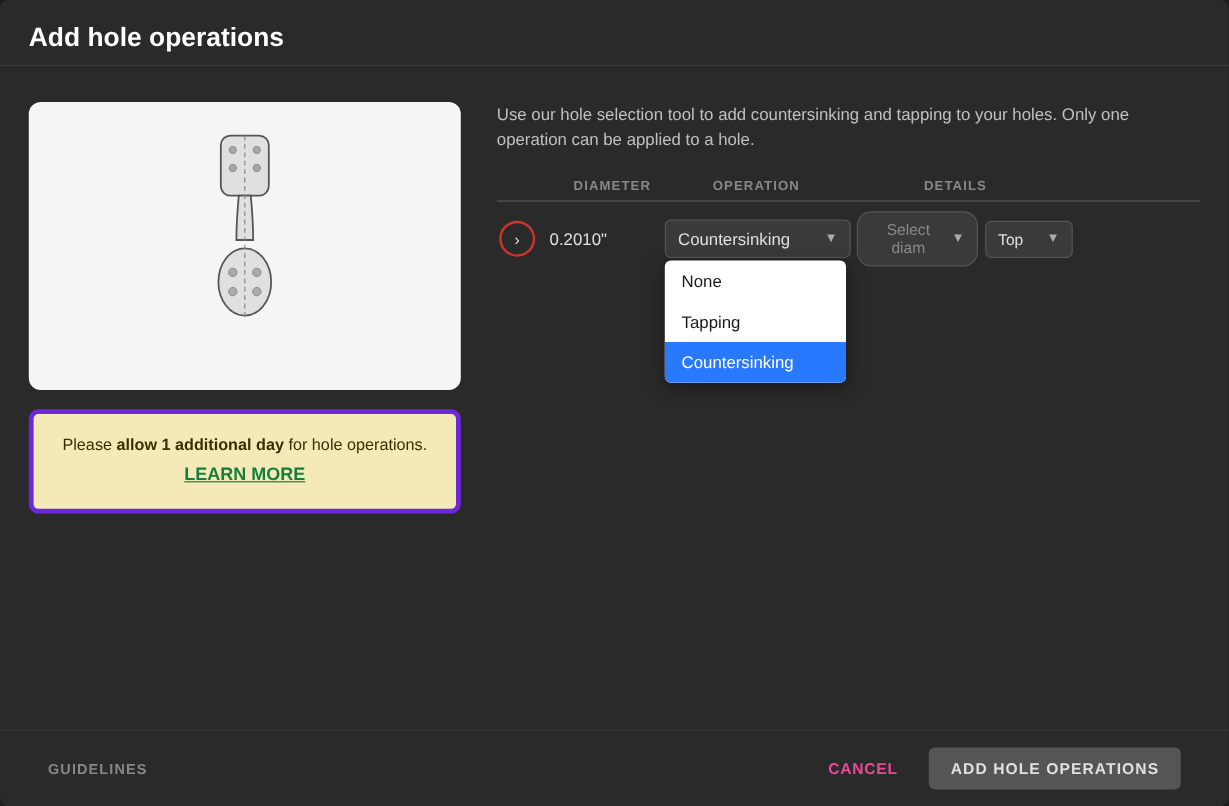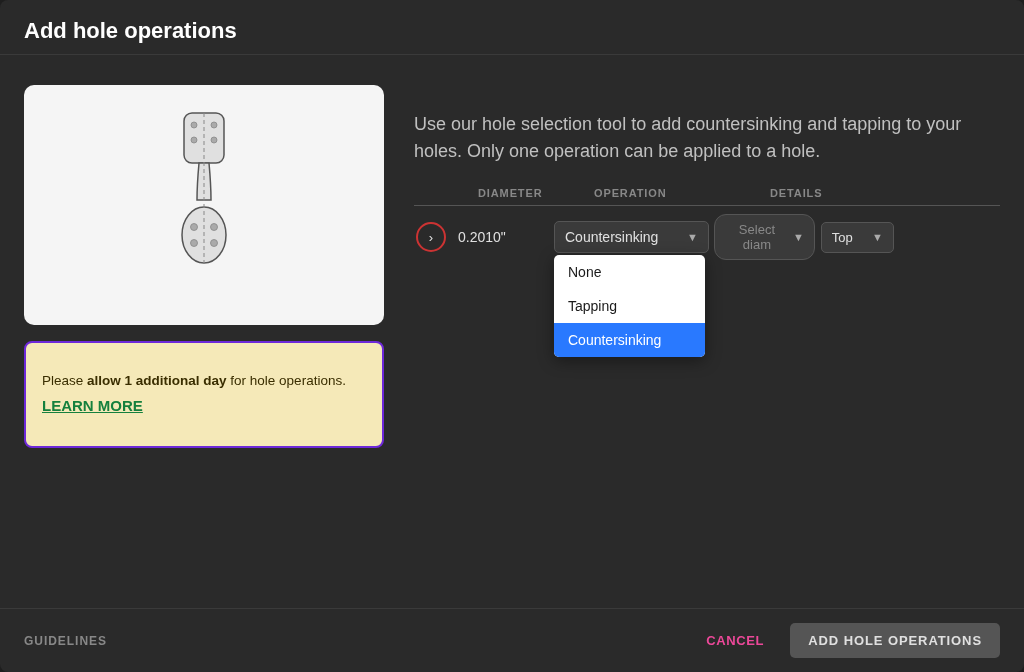--- a/index.html
+++ b/index.html
@@ -56,26 +56,27 @@
       width: 360px;
       height: 240px;
       display: flex;
       align-items: center;
       justify-content: center;
       overflow: hidden;
     }
 
     .notice-box {
       background: #f5e9b8;
-      border: 2px solid #6d28d9;
+      border: 4px solid #6d28d9;
       border-radius: 8px;
-      padding: 28px 16px;
+      padding: 16px 16px;
       color: #3a2e00;
       font-size: 13.5px;
       line-height: 1.5;
+      text-align: center;
     }
 
     .notice-box strong {
       font-weight: 700;
     }
 
     .notice-link {
       display: block;
       margin-top: 4px;
       font-weight: 700;
@@ -86,25 +87,24 @@
     }
 
     .right-panel {
       flex: 1;
       display: flex;
       flex-direction: column;
       gap: 16px;
     }
 
     .description-text {
-      font-size: 18px;
+      font-size: 14px;
       color: #c0c0c0;
       line-height: 1.5;
       max-width: 560px;
-      margin-top: 26px;
     }
 
     .table-container {
       position: relative;
     }
 
     .table-header {
       display: grid;
       grid-template-columns: 40px 100px 160px 180px;
       gap: 16px;
@@ -230,21 +230,21 @@
       align-items: center;
       justify-content: space-between;
       width: 76px;
       gap: 4px;
     }
 
     .dialog-footer {
       display: flex;
       align-items: center;
       justify-content: space-between;
-      padding: 14px 24px;
+      padding: 14px 40px;
       border-top: 1px solid #3a3a3a;
     }
 
     .footer-left {
       font-size: 12px;
       font-weight: 600;
       color: #888;
       letter-spacing: 0.08em;
       cursor: pointer;
     }

